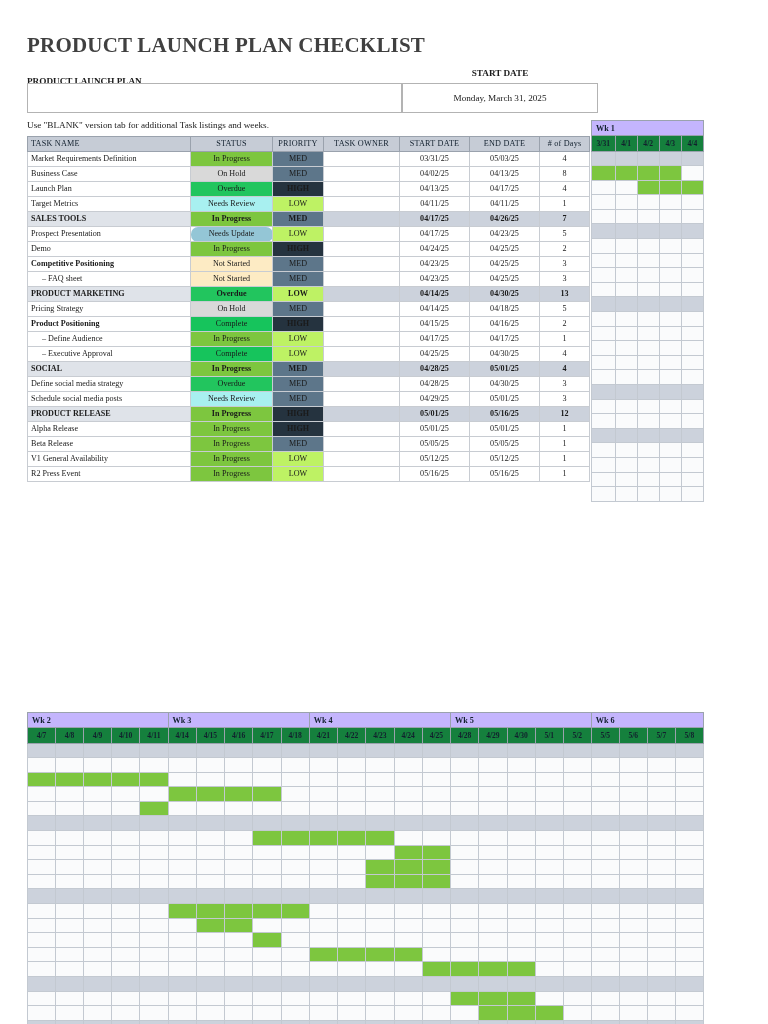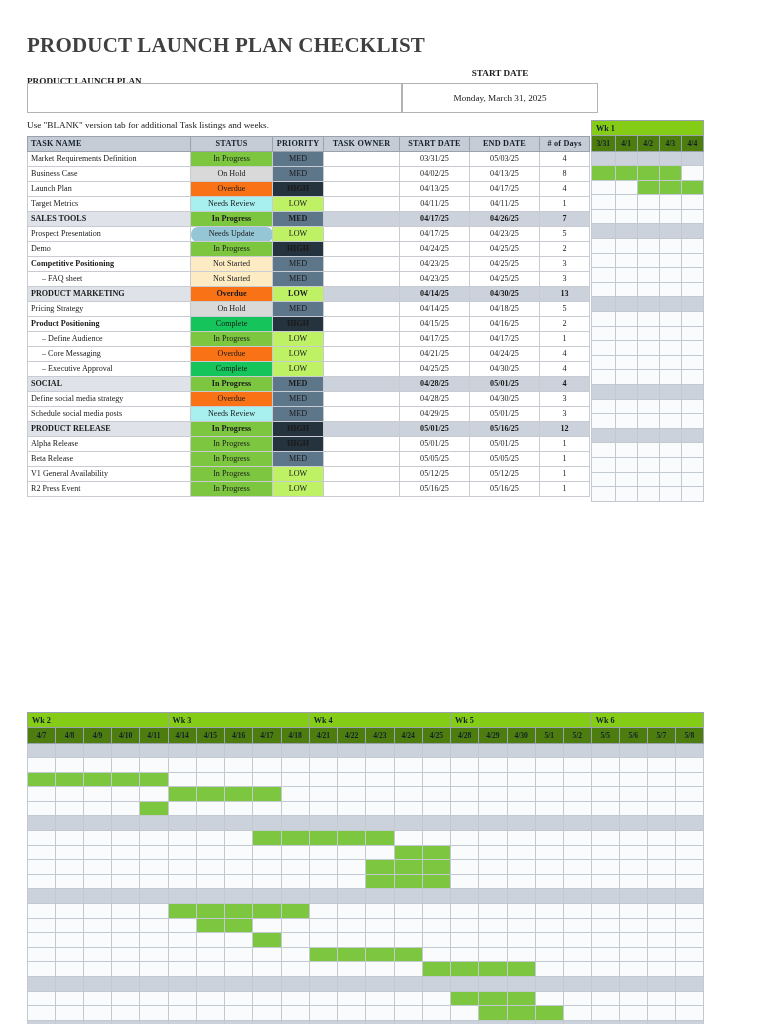--- a/index.html
+++ b/index.html
@@ -48,21 +48,21 @@
   
   .tbl { position: absolute; left: 27px; top: 136px; border-collapse: collapse; }
   .tbl td, .tbl th {
     border: 1px solid #c8ccd2;
     height: 14.6px; padding: 0 3px;
     font-size: 8.1px; color: #1a1a1a;
     white-space: nowrap; overflow: hidden;
     line-height: 14px;
   }
   .tbl thead th {
-    background: #c6ccd6; font-weight: bold; font-size: 8.2px;
+    background: #c6ccd6; font-weight: normal; font-size: 8.2px;
     letter-spacing: .2px; color: #12202e;
     border: 1px solid #9aa2ad;
   }
   .c-task   { width: 163px; text-align: left; }
   .c-status { width: 82px; text-align: center; }
   .c-prio   { width: 51px; text-align: center; }
   .c-owner  { width: 76px; text-align: center; }
   .c-start  { width: 70px; text-align: center; }
   .c-end    { width: 70px; text-align: center; }
   .c-days   { width: 50px; text-align: center; }
@@ -72,43 +72,43 @@
   tr.phase td.c-owner, tr.phase td.c-start,
   tr.phase td.c-end, tr.phase td.c-days { background: #ccd2dc; }
   tr.norm td.c-task { background: #ffffff; }
   tr.norm td.c-owner, tr.norm td.c-start,
   tr.norm td.c-end, tr.norm td.c-days { background: #ffffff; }
   td.c-task.indent { padding-left: 14px; }
 
   
   .s-inprogress  { background: #7dc63f; }
   .s-onhold      { background: #d9d9d9; }
-  .s-overdue     { background: #f97316; margin-left: 29px; }
+  .s-overdue     { background: #22c55e; margin-left: 29px; }
   .s-needsreview { background: #a8f0f0; }
   .s-needsupdate { background: #94c6d6; border-radius: 7px; }
   .s-notstarted  { background: #fdebc4; }
   .s-complete    { background: #16c45c; }
 
   
   .p-high { background: #25333f; color: #ffffff; font-weight: bold; }
   .p-med  { background: #5d768a; color: #eef2f5; }
   .p-low  { background: #bef264; color: #f4f7fa; }
 
   
   .wk1 { position: absolute; left: 591px; top: 120px; }
   .gwrap { border-collapse: collapse; }
   .gwrap td, .gwrap th { border: 1px solid #c3c9d1; padding: 0; }
   .gwrap .wkhdr {
     height: 15px; font-size: 8.2px; font-weight: bold; color: #12202e;
-    text-align: left; padding-left: 4px; background: #84cc16;
+    text-align: left; padding-left: 4px; background: #c4b5fd;
     border: 1px solid #9aa2ad;
   }
   .gwrap .dayhdr {
     width: 29.2px; height: 15.5px; font-size: 7.6px; font-weight: bold;
-    text-align: center; color: #12202e; background: #4d7c0f;
+    text-align: center; color: #12202e; background: #15803d;
     border: 1px solid #9aa2ad;
   }
   .gwrap td.cell { width: 29.2px; height: 14.6px; background: #fafbfc; }
   .gwrap tr.phase td.cell { background: #ccd2dc; }
   .gwrap td.cell.bar-dark  { background: #00a84f; }
   .gwrap td.cell.bar-light { background: #7dc63f; }
 
   
   .gbottom { position: absolute; left: 27px; top: 712px; }
 </style>
@@ -248,29 +248,20 @@
           <td class="c-days">2</td>
         </tr>
         <tr class="norm">
           <td class="c-task indent">– Define Audience</td>
           <td class="c-status s-inprogress">In Progress</td>
           <td class="c-prio p-low">LOW</td>
           <td class="c-owner"></td>
           <td class="c-start">04/17/25</td>
           <td class="c-end">04/17/25</td>
           <td class="c-days">1</td>
-        </tr>
-        <tr class="norm">
-          <td class="c-task indent">– Core Messaging</td>
-          <td class="c-status s-overdue">Overdue</td>
-          <td class="c-prio p-low">LOW</td>
-          <td class="c-owner"></td>
-          <td class="c-start">04/21/25</td>
-          <td class="c-end">04/24/25</td>
-          <td class="c-days">4</td>
         </tr>
         <tr class="norm">
           <td class="c-task indent">– Executive Approval</td>
           <td class="c-status s-complete">Complete</td>
           <td class="c-prio p-low">LOW</td>
           <td class="c-owner"></td>
           <td class="c-start">04/25/25</td>
           <td class="c-end">04/30/25</td>
           <td class="c-days">4</td>
         </tr>

